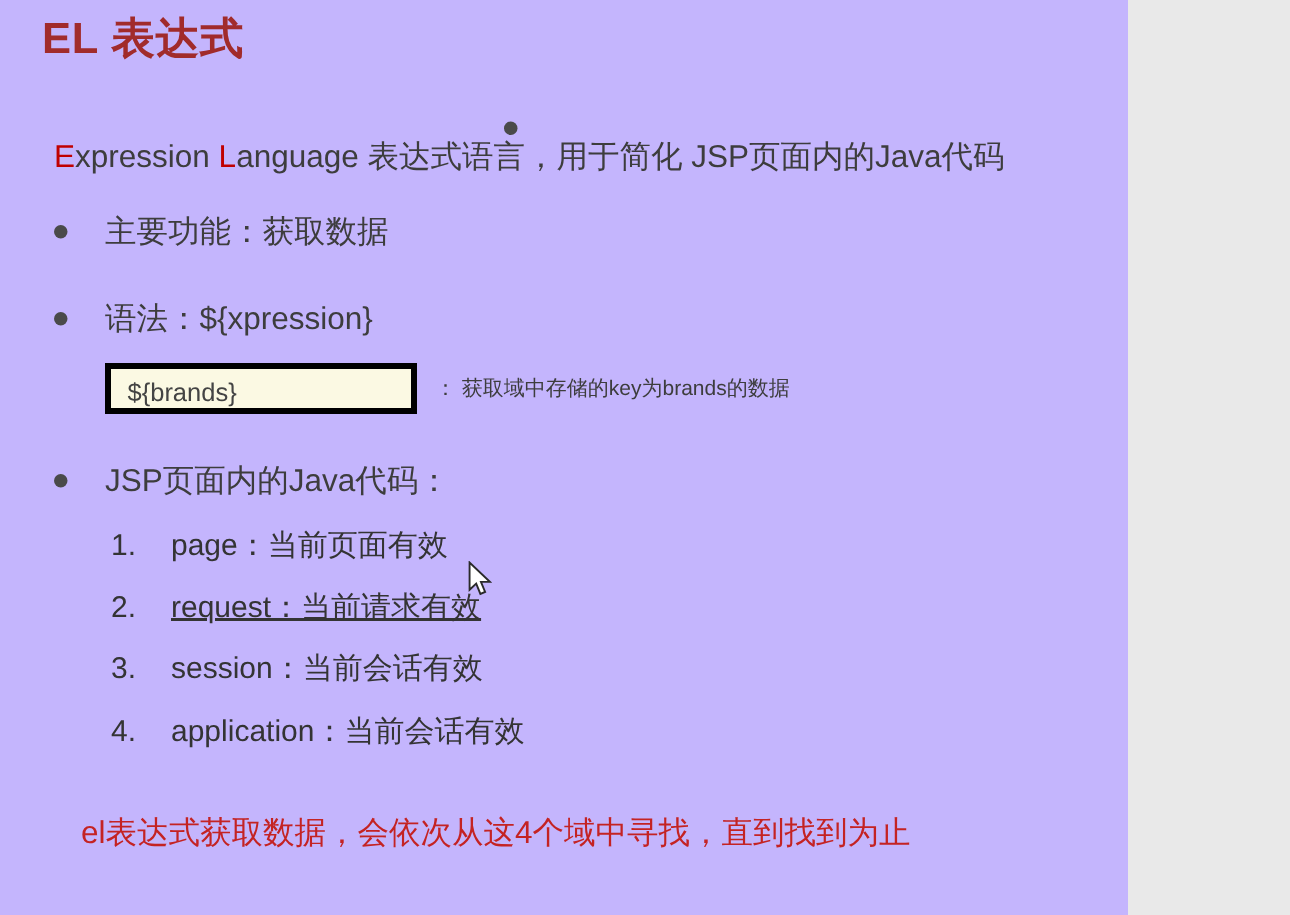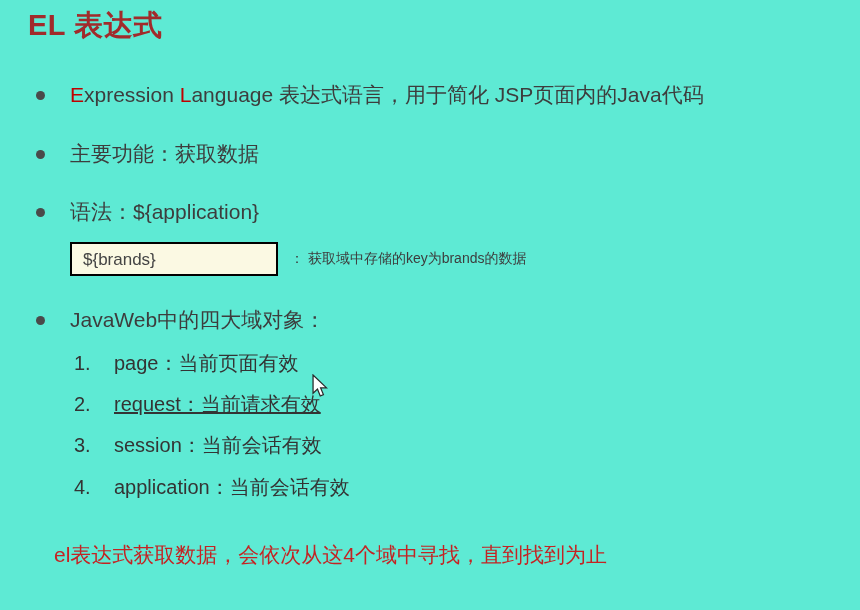--- a/index.html
+++ b/index.html
@@ -1,20 +1,20 @@
 <!DOCTYPE html>
 <html><head>
 <meta charset="utf-8">
 <style>
   html, body { margin: 0; padding: 0; background: #e9e9e9; }
   .slide {
     position: relative;
-    width: 860px;
+    width: 752px;
     height: 610px;
-    background: #5eead4;
+    background: #c4b5fd;
     overflow: hidden;
     font-family: "Liberation Sans", "DejaVu Sans", sans-serif;
     color: #3d3d3d;
   }
   .page-title {
     position: absolute;
     left: 28px;
     top: 6px;
     font-size: 29px;
     font-weight: 600;
@@ -31,38 +31,38 @@
   }
   .bullet .dot {
     width: 9px;
     height: 9px;
     border-radius: 50%;
     background: #4a4a4a;
     margin-right: 25px;
     flex: 0 0 auto;
   }
   .accent-letter { color: #c00000; }
-  .b1 { top: 81px; }
+  .b1 { top: 81px; flex-direction: column; }
   .b2 { top: 140px; }
   .b3 { top: 198px; }
   .b4 { top: 306px; }
   .code-row {
     position: absolute;
     left: 70px;
     top: 242px;
     display: flex;
     align-items: center;
     white-space: nowrap;
   }
   .code-box {
     box-sizing: border-box;
     width: 208px;
     height: 34px;
     background: #fbf9e3;
-    border: 2px solid #000000;
+    border: 4px solid #000000;
     font-size: 17px;
     line-height: 32px;
     padding-left: 11px;
     color: #444444;
   }
   .code-desc {
     margin-left: 12px;
     font-size: 14px;
     color: #3d3d3d;
   }
@@ -110,31 +110,31 @@
     <span><span class="accent-letter">E</span><span>xpression </span><span class="accent-letter">L</span><span>anguage 表达式语言，用于简化 JSP页面内的Java代码</span></span>
   </div>
 
   <div class="bullet b2">
     <span class="dot"></span>
     <span>主要功能：获取数据</span>
   </div>
 
   <div class="bullet b3">
     <span class="dot"></span>
-    <span>语法：${application}</span>
+    <span>语法：${xpression}</span>
   </div>
 
   <div class="code-row">
     <span class="code-box">${brands}</span>
     <span class="code-desc">： 获取域中存储的key为brands的数据</span>
   </div>
 
   <div class="bullet b4">
     <span class="dot"></span>
-    <span>JavaWeb中的四大域对象：</span>
+    <span>JSP页面内的Java代码：</span>
   </div>
 
   <div class="num-item i1">
     <span class="num">1.</span><span>page：当前页面有效</span>
   </div>
   <div class="num-item i2">
     <span class="num">2.</span><span>request：当前请求有效</span>
   </div>
   <div class="num-item i3">
     <span class="num">3.</span><span>session：当前会话有效</span>

